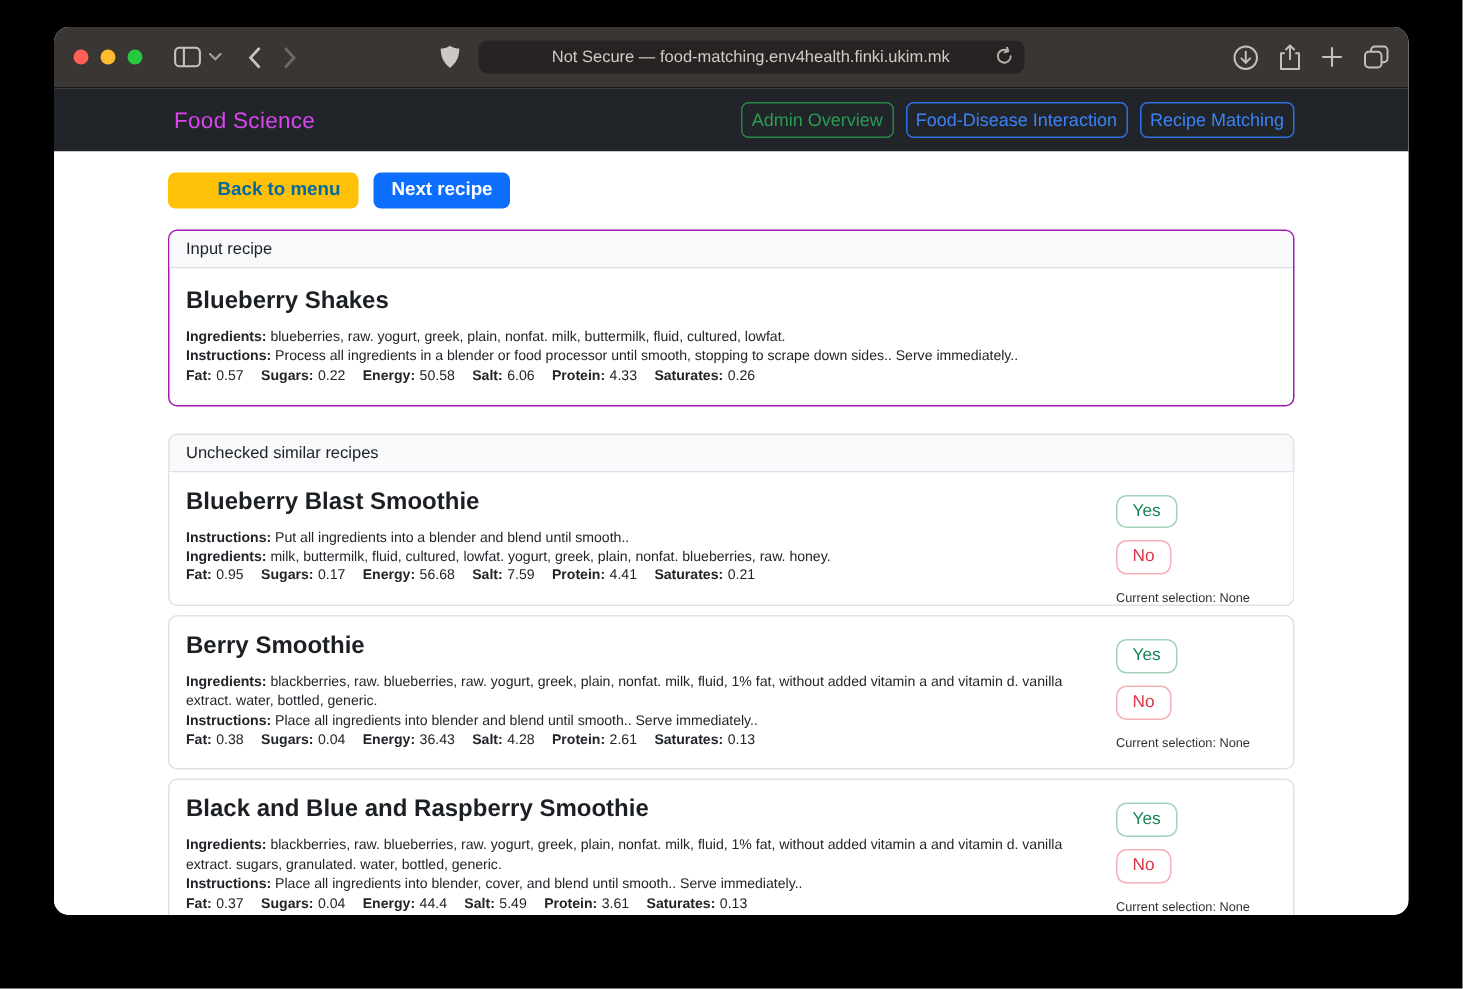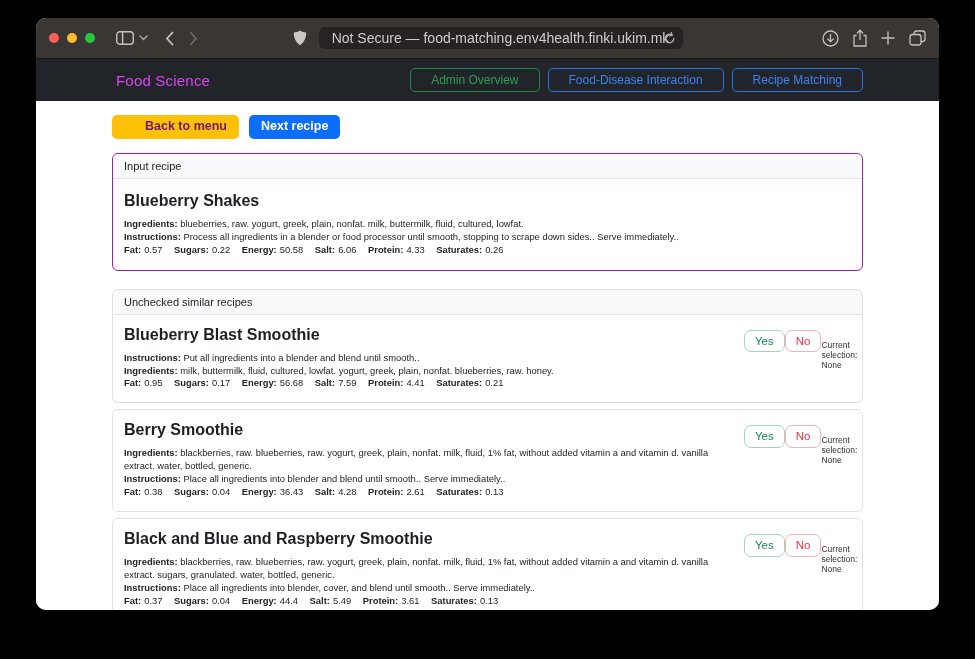--- a/index.html
+++ b/index.html
@@ -24,46 +24,46 @@
   .dot.green{background:#28c840;}
   .tb-icon{display:flex;align-items:center;justify-content:center;margin:0 7px;flex:none;}
   .tb-center{
     position:absolute;left:50%;top:0;height:40px;transform:translateX(-50%);
     display:flex;align-items:center;gap:12px;
   }
   .url-pill{
     width:364px;height:22px;background:#262322;border-radius:6px;
     display:flex;align-items:center;justify-content:center;position:relative;
   }
-  .url-text{font-size:14px;color:#cfccc9;white-space:nowrap;text-align:center;}
+  .url-text{font-size:11px;color:#cfccc9;white-space:nowrap;text-align:center;}
   .refresh{position:absolute;right:7px;top:4px;}
   .tb-right{margin-left:auto;display:flex;align-items:center;}
   
   .navbar{
     height:42px;background:#212529;display:flex;align-items:center;
     padding:0 76px 0 80px;
   }
   .brand{color:#d946ef;font-size:15px;letter-spacing:.2px;}
   .nav-btns{margin-left:auto;display:flex;gap:8px;}
   .nav-btn{
     background:transparent;font-family:inherit;font-size:12px;
-    padding:4px 20px;border-radius:5px;cursor:pointer;line-height:1.2;
+    padding:4px 6px;border-radius:5px;cursor:pointer;line-height:1.2;
     border:1px solid;
   }
   .nav-btn.success{color:#2c9c53;border-color:#27874a;}
   .nav-btn.primary{color:#3b82f6;border-color:#2f6fe0;}
   
   .page{background:#fff;height:510px;}
   .container{width:751px;margin-left:76px;padding-top:14px;}
   .action-row{display:flex;gap:10px;margin-bottom:14px;}
   .btn{
     font-family:inherit;font-size:12.5px;font-weight:600;border:none;
     border-radius:5px;padding:4px 12px;cursor:pointer;line-height:1.25;
   }
-  .btn-warning{background:#ffc107;color:#701a75;padding-left:33px;}
+  .btn-warning{background:#ffc107;color:#0369a1;padding-left:33px;}
   .btn-primary{background:#0d6efd;color:#fff;text-align:right;}
   .card{
     border:1px solid #a21caf;border-radius:6px;background:#fff;margin-bottom:18px;
   }
   .card-header{
     background:#f8f9fa;border-bottom:1px solid #dee2e6;
     padding:6px 11px;font-size:11px;color:#212529;
     border-radius:6px 6px 0 0;
   }
   .card-body{padding:10px 11px 13px 11px;}
@@ -76,21 +76,21 @@
   .section-head{
     background:#f8f9fa;border:1px solid #dee2e6;border-radius:6px 6px 0 0;
     padding:6px 11px;font-size:11px;color:#212529;
   }
   .recipe-item{
     border:1px solid #dee2e6;background:#fff;display:flex;
   }
   .recipe-item.first{border-top:none;border-radius:0 0 6px 6px;}
   .recipe-item.gap{margin-top:6px;border-radius:6px;}
   .r-left{flex:1;padding:8px 4px 12px 11px;min-width:0;}
-  .r-right{width:118px;flex:none;padding-top:15px;display:flex;flex-direction:row;align-items:flex-start;}
+  .r-right{width:118px;flex:none;padding-top:15px;display:flex;flex-direction:column;align-items:flex-start;}
   .btn-outline{
     background:#fff;font-family:inherit;font-size:11.5px;cursor:pointer;
     padding:3px 10px;border-radius:7px;line-height:1.3;
   }
   .btn-yes{color:#198754;border:1.5px solid #a2d4b8;margin-bottom:8px;}
   .btn-no{color:#dc3545;border:1.5px solid #f2b0b8;}
   .sel-caption{font-size:8.5px;color:#2c3136;margin-top:10px;}
 </style>
 </head>
 <body>

